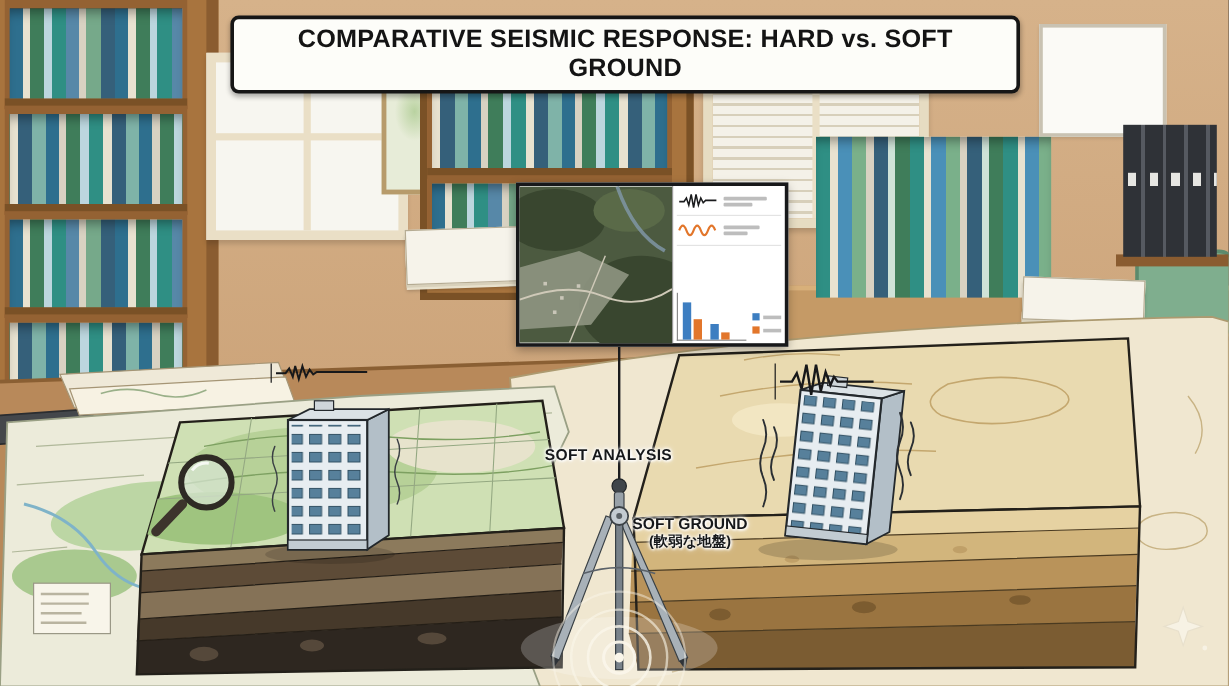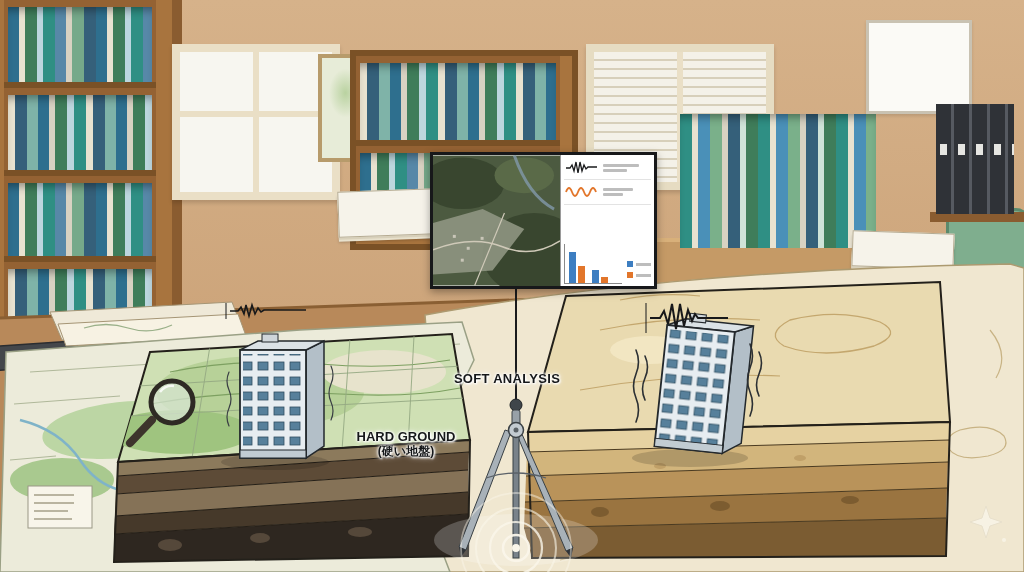--- a/index.html
+++ b/index.html
@@ -362,22 +362,25 @@
             </div>
           <div class="legend-item">
               <div class="legend-dot" style="background: rgb(226, 118, 43);"></div>
               <div class="legend-bar"></div>
             </div>
         </div>
       </div>
     </div>
   </div>
 
+  <div class="abs title-banner">
+    <span>COMPARATIVE SEISMIC RESPONSE: HARD vs. SOFT GROUND</span>
+  </div>
 
   <div class="scene-label lbl-soil">SOFT ANALYSIS</div>
 
-  <div class="scene-label lbl-hard">
-    <div>HARD GROUND</div>
-    <div class="lbl-jp">(硬い地盤)</div>
-  </div>
-
+
+  <div class="scene-label lbl-soft">
+    <div>SOFT GROUND</div>
+    <div class="lbl-jp">(軟弱な地盤)</div>
+  </div>
 
 </div>
 
 </body></html>

